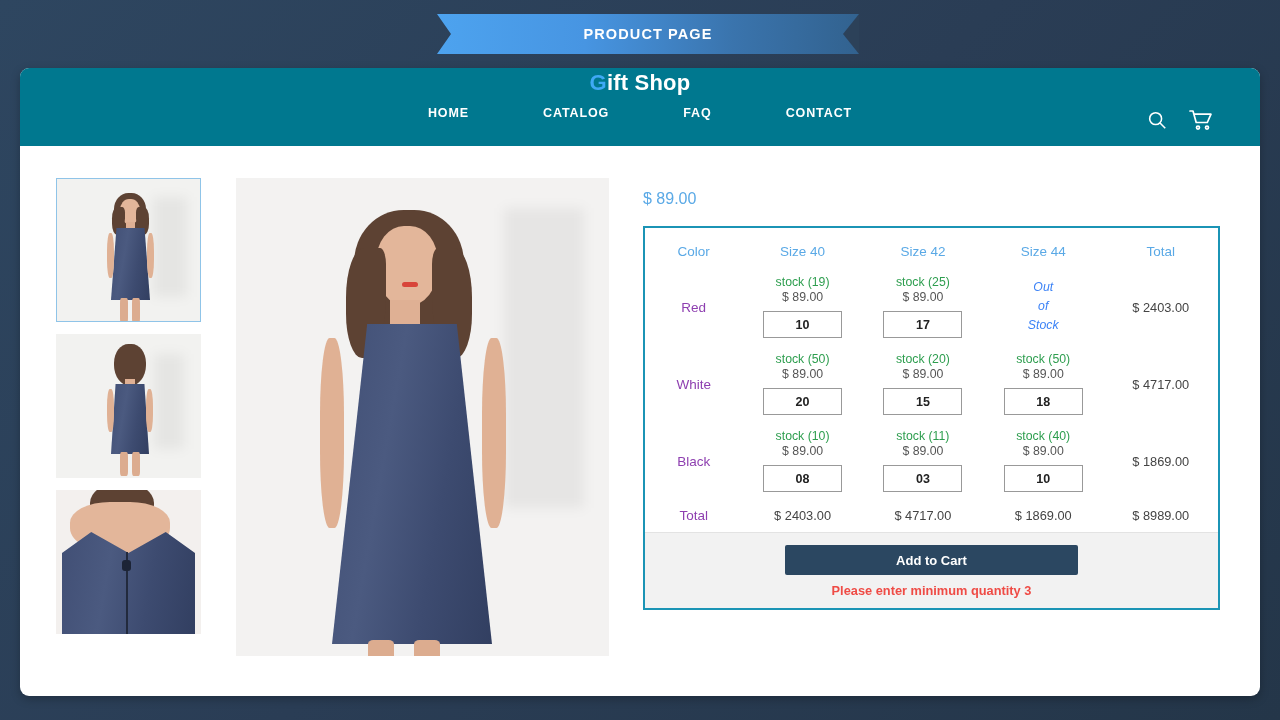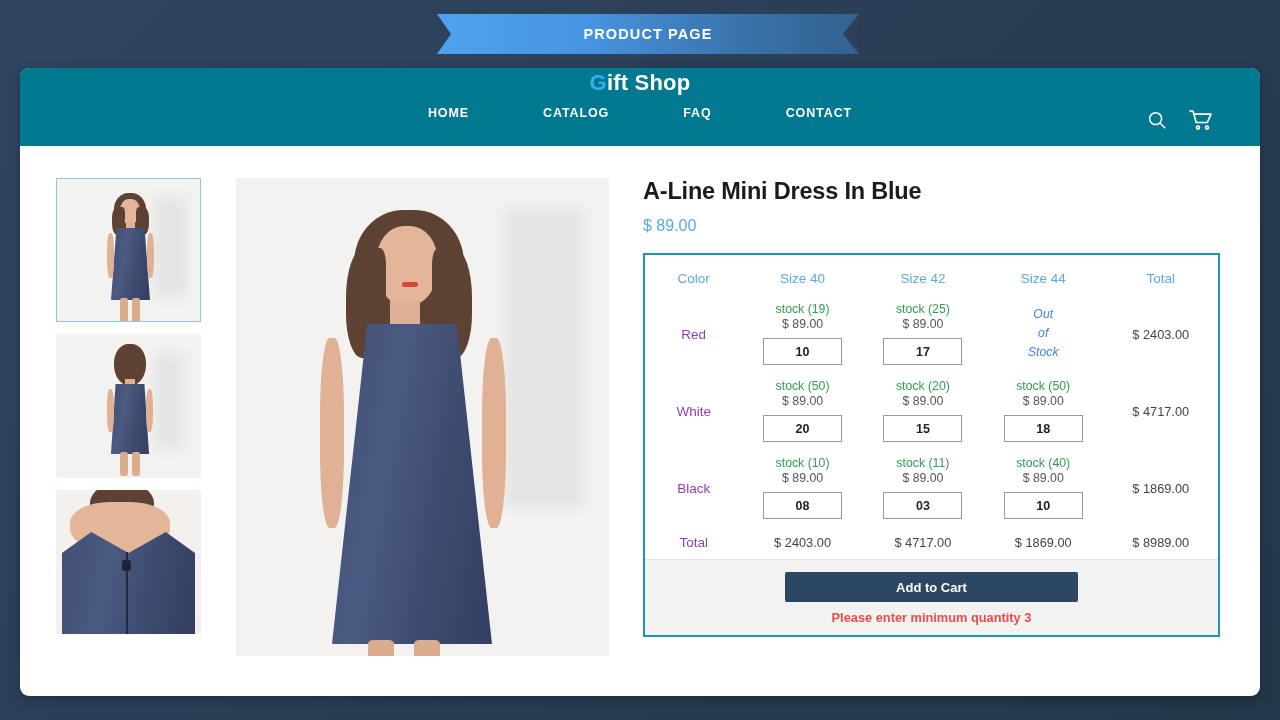--- a/index.html
+++ b/index.html
@@ -264,21 +264,20 @@
         <div class="neck" style="left:154px;top:122px;width:30px;height:28px;"></div>
         <div class="dress" style="left:96px;top:146px;width:160px;height:320px;clip-path:polygon(22% 0,78% 0,100% 100%,0 100%);"></div>
         <div class="arm" style="left:84px;top:160px;width:24px;height:190px;"></div>
         <div class="arm" style="left:246px;top:160px;width:24px;height:190px;"></div>
         <div class="leg" style="left:132px;top:462px;width:26px;height:20px;"></div>
         <div class="leg" style="left:178px;top:462px;width:26px;height:20px;"></div>
       </div>
     </div>
 
     <div class="details">
-      <div class="product-title">A-Line Mini Dress In Blue</div>
       <div class="product-price">$ 89.00</div>
 
       <div class="order-box">
         <table class="order-table">
           <thead>
             <tr>
               <th class="col-color">Color</th>
               <th class="col-size">Size 40</th>
               <th class="col-size">Size 42</th>
               <th class="col-size">Size 44</th>

